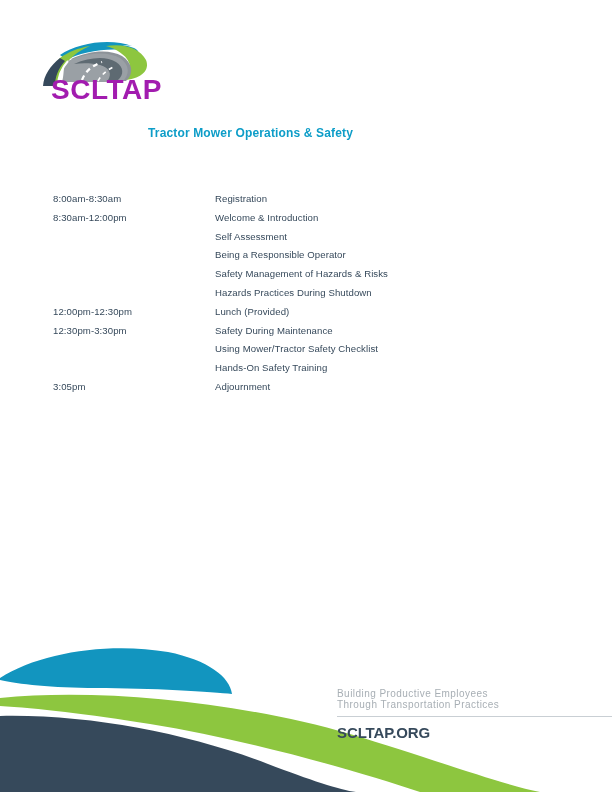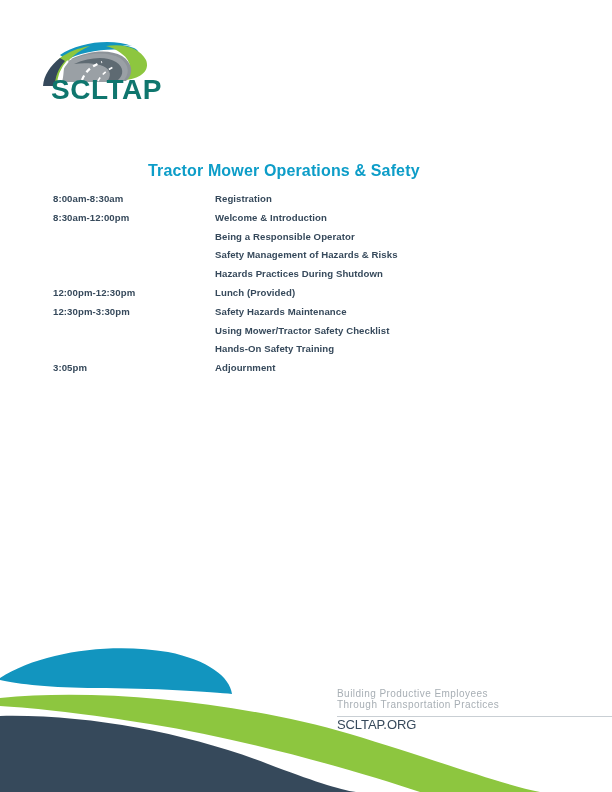--- a/index.html
+++ b/index.html
@@ -38,51 +38,50 @@
     width: 130px;
     height: 60px;
   }
   .logo-word {
     position: absolute;
     left: 13px;
     top: 48px;
     font-size: 28px;
     font-weight: bold;
     letter-spacing: 0.5px;
-    color: #0f766e;
+    color: #a21caf;
     line-height: 1;
     white-space: nowrap;
   }
 
   
   .doc-title {
     position: absolute;
     left: 148px;
     top: 126px;
-    font-size: 16px;
+    font-size: 12px;
     font-weight: bold;
     color: #0D9DC8;
     letter-spacing: 0.15px;
     white-space: nowrap;
-    margin-top: 36px;
   }
 
   
   .schedule {
     position: absolute;
     left: 53px;
     top: 190px;
     width: 470px;
   }
   .sched-row {
     display: flex;
     height: 18.8px;
     line-height: 18.8px;
     font-size: 9.6px;
-    font-weight: bold;
+    font-weight: normal;
     color: #36495B;
     letter-spacing: 0.08px;
   }
   .sched-time {
     width: 162px;
     flex: 0 0 162px;
     white-space: nowrap;
   }
   .sched-item {
     flex: 1 1 auto;
@@ -114,22 +113,23 @@
     font-weight: normal;
     white-space: nowrap;
   }
   .footer-rule {
     margin-top: 6px;
     height: 1px;
     background: #C9CFD4;
     width: 275px;
   }
   .footer-url {
-    font-size: 13px;
-    font-weight: normal;
+    margin-top: 7px;
+    font-size: 15px;
+    font-weight: bold;
     color: #36495B;
     letter-spacing: -0.1px;
     white-space: nowrap;
   }
 </style>
 </head>
 <body>
 
 <div class="page">
 
@@ -171,37 +171,41 @@
     <div class="sched-row">
       <div class="sched-time">8:00am-8:30am</div>
       <div class="sched-item">Registration</div>
     </div>
     <div class="sched-row">
       <div class="sched-time">8:30am-12:00pm</div>
       <div class="sched-item">Welcome &amp; Introduction</div>
     </div>
     <div class="sched-row">
       <div class="sched-time"></div>
+      <div class="sched-item">Self Assessment</div>
+    </div>
+    <div class="sched-row">
+      <div class="sched-time"></div>
       <div class="sched-item">Being a Responsible Operator</div>
     </div>
     <div class="sched-row">
       <div class="sched-time"></div>
       <div class="sched-item">Safety Management of Hazards &amp; Risks</div>
     </div>
     <div class="sched-row">
       <div class="sched-time"></div>
       <div class="sched-item">Hazards Practices During Shutdown</div>
     </div>
     <div class="sched-row">
       <div class="sched-time">12:00pm-12:30pm</div>
       <div class="sched-item">Lunch (Provided)</div>
     </div>
     <div class="sched-row">
       <div class="sched-time">12:30pm-3:30pm</div>
-      <div class="sched-item">Safety Hazards Maintenance</div>
+      <div class="sched-item">Safety During Maintenance</div>
     </div>
     <div class="sched-row">
       <div class="sched-time"></div>
       <div class="sched-item">Using Mower/Tractor Safety Checklist</div>
     </div>
     <div class="sched-row">
       <div class="sched-time"></div>
       <div class="sched-item">Hands-On Safety Training</div>
     </div>
     <div class="sched-row">

